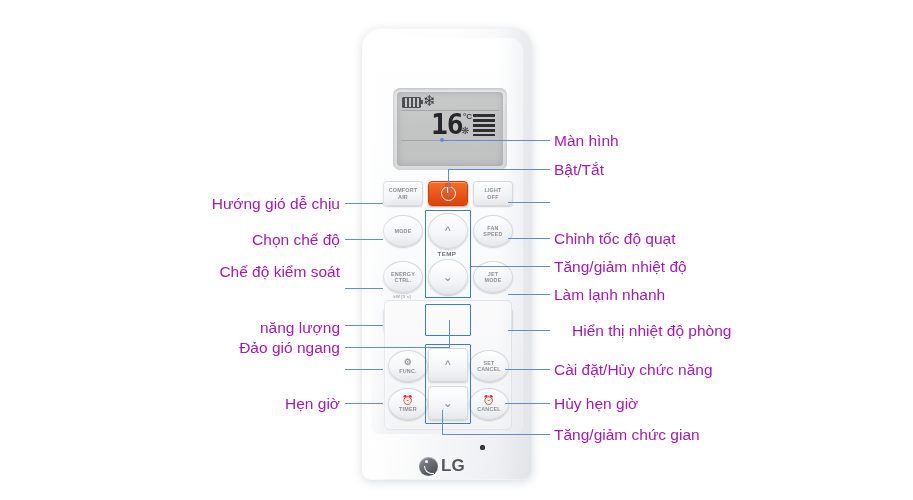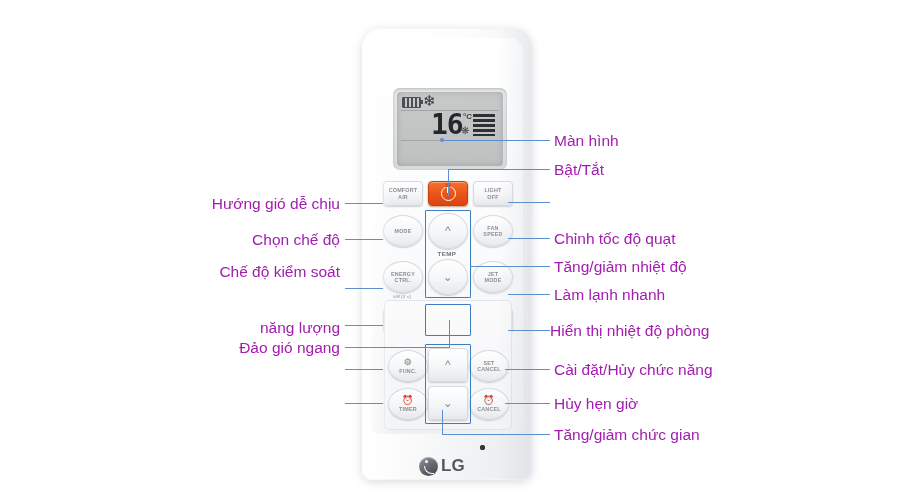--- a/index.html
+++ b/index.html
@@ -298,21 +298,21 @@
 
   <div class="callout l" style="left:554px;top:229px;">Chỉnh tốc độ quạt</div>
   <div class="lead" style="left:508px;top:238px;width:42px;"></div>
 
   <div class="callout l" style="left:554px;top:257px;">Tăng/giảm nhiệt độ</div>
   <div class="lead" style="left:470px;top:266px;width:80px;"></div>
 
   <div class="callout l" style="left:554px;top:285px;">Làm lạnh nhanh</div>
   <div class="lead" style="left:508px;top:294px;width:42px;"></div>
 
-  <div class="callout l" style="left:550px;top:321px;">Hiển thị nhiệt độ phòng</div>
+  <div class="callout l" style="left:572px;top:321px;">Hiển thị nhiệt độ phòng</div>
   <div class="lead" style="left:508px;top:330px;width:42px;"></div>
 
   <div class="callout l" style="left:554px;top:360px;">Cài đặt/Hủy chức năng</div>
   <div class="lead" style="left:505px;top:369px;width:45px;"></div>
 
   <div class="callout l" style="left:554px;top:394px;">Hủy hẹn giờ</div>
   <div class="lead" style="left:505px;top:403px;width:45px;"></div>
 
   <div class="callout l" style="left:554px;top:425px;">Tăng/giảm chức gian</div>
   <div class="lead" style="left:442px;top:434px;width:108px;"></div>
@@ -329,15 +329,16 @@
   <div class="lead" style="left:345px;top:288px;width:38px;"></div>
 
   <div class="lead" style="left:345px;top:325px;width:38px;"></div>
 
   <div class="callout r" style="left:0px;top:338px;width:340px;">Đảo gió ngang</div>
   <div class="lead" style="left:345px;top:347px;width:105px;"></div>
   <div class="leadv" style="left:449px;top:320px;height:28px;"></div>
 
   <div class="lead" style="left:345px;top:369px;width:38px;"></div>
 
+  <div class="callout r" style="left:0px;top:394px;width:340px;">Hẹn giờ</div>
   <div class="lead" style="left:345px;top:403px;width:38px;"></div>
 
 </div>
 
 </body></html>

